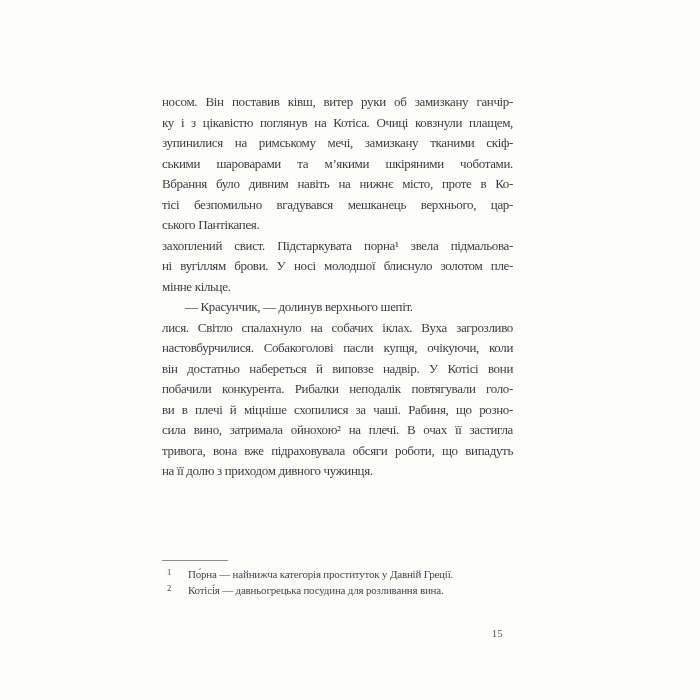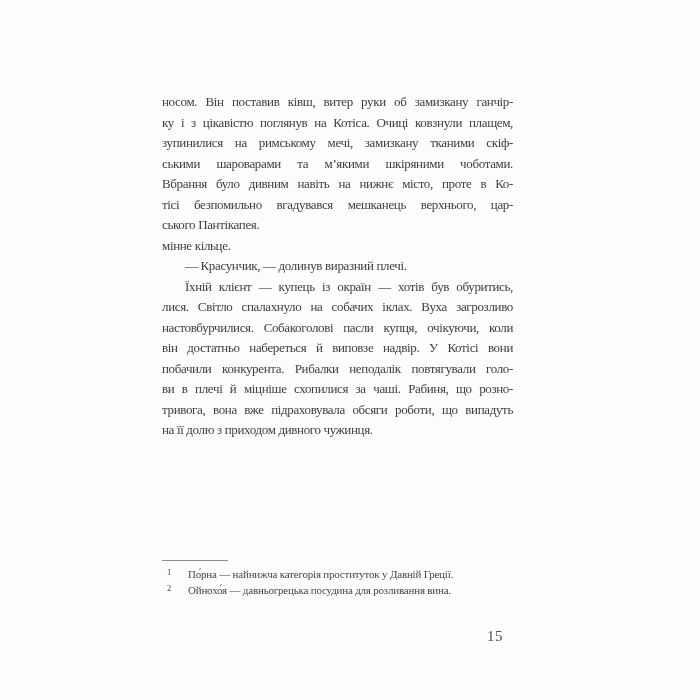--- a/index.html
+++ b/index.html
@@ -70,47 +70,49 @@
     left: 5px;
     top: -2px;
     font-size: 8.5px;
   }
   .page-number {
     position: absolute;
     left: 162px;
     top: 628px;
     width: 341px;
     text-align: right;
-    font-size: 15px;
+    font-size: 10px;
     color: #4f4f4f;
     letter-spacing: 0.5px;
   }
 </style>
 </head>
 <body>
 
 <div class="page">
   <div class="text-block" id="text-block">
       <div class="line">носом. Він поставив ківш, витер руки об замизкану ганчір-</div>
       <div class="line">ку і з цікавістю поглянув на Котіса. Очиці ковзнули плащем,</div>
       <div class="line">зупинилися на римському мечі, замизкану тканими скіф-</div>
       <div class="line">ськими шароварами та м’якими шкіряними чоботами.</div>
       <div class="line">Вбрання було дивним навіть на нижнє місто, проте в Ко-</div>
       <div class="line">тісі безпомильно вгадувався мешканець верхнього, цар-</div>
       <div class="line lastline">ського Пантікапея.</div>
+      <div class="line">захоплений свист. Підстаркувата порна¹ звела підмальова-</div>
+      <div class="line">ні вугіллям брови. У носі молодшої блиснуло золотом пле-</div>
       <div class="line lastline">мінне кільце.</div>
-      <div class="line indent lastline">— Красунчик, — долинув виразний плечі.</div>
-      <div class="line indent">Їхній клієнт — купець із окраїн — хотів був обуритись,</div>
+      <div class="line indent lastline">— Красунчик, — долинув верхнього шепіт.</div>
       <div class="line">лися. Світло спалахнуло на собачих іклах. Вуха загрозливо</div>
       <div class="line">настовбурчилися. Собакоголові пасли купця, очікуючи, коли</div>
       <div class="line">він достатньо набереться й виповзе надвір. У Котісі вони</div>
       <div class="line">побачили конкурента. Рибалки неподалік повтягували голо-</div>
       <div class="line">ви в плечі й міцніше схопилися за чаші. Рабиня, що розно-</div>
+      <div class="line">сила вино, затримала ойнохою² на плечі. В очах її застигла</div>
       <div class="line">тривога, вона вже підраховувала обсяги роботи, що випадуть</div>
       <div class="line lastline">на її долю з приходом дивного чужинця.</div>
     </div>
   <div class="footnote-sep"></div>
   <div class="footnotes" id="footnotes">
       <div class="fn"><span class="fn-num">1</span><span>По́рна — найнижча категорія проституток у Давній Греції.</span></div>
-      <div class="fn"><span class="fn-num">2</span><span>Ойнохо́я — давньогрецька посудина для розливання вина.</span></div>
+      <div class="fn"><span class="fn-num">2</span><span>Котісі́я — давньогрецька посудина для розливання вина.</span></div>
     </div>
   <div class="page-number">15</div>
 </div>
 
 </body></html>

